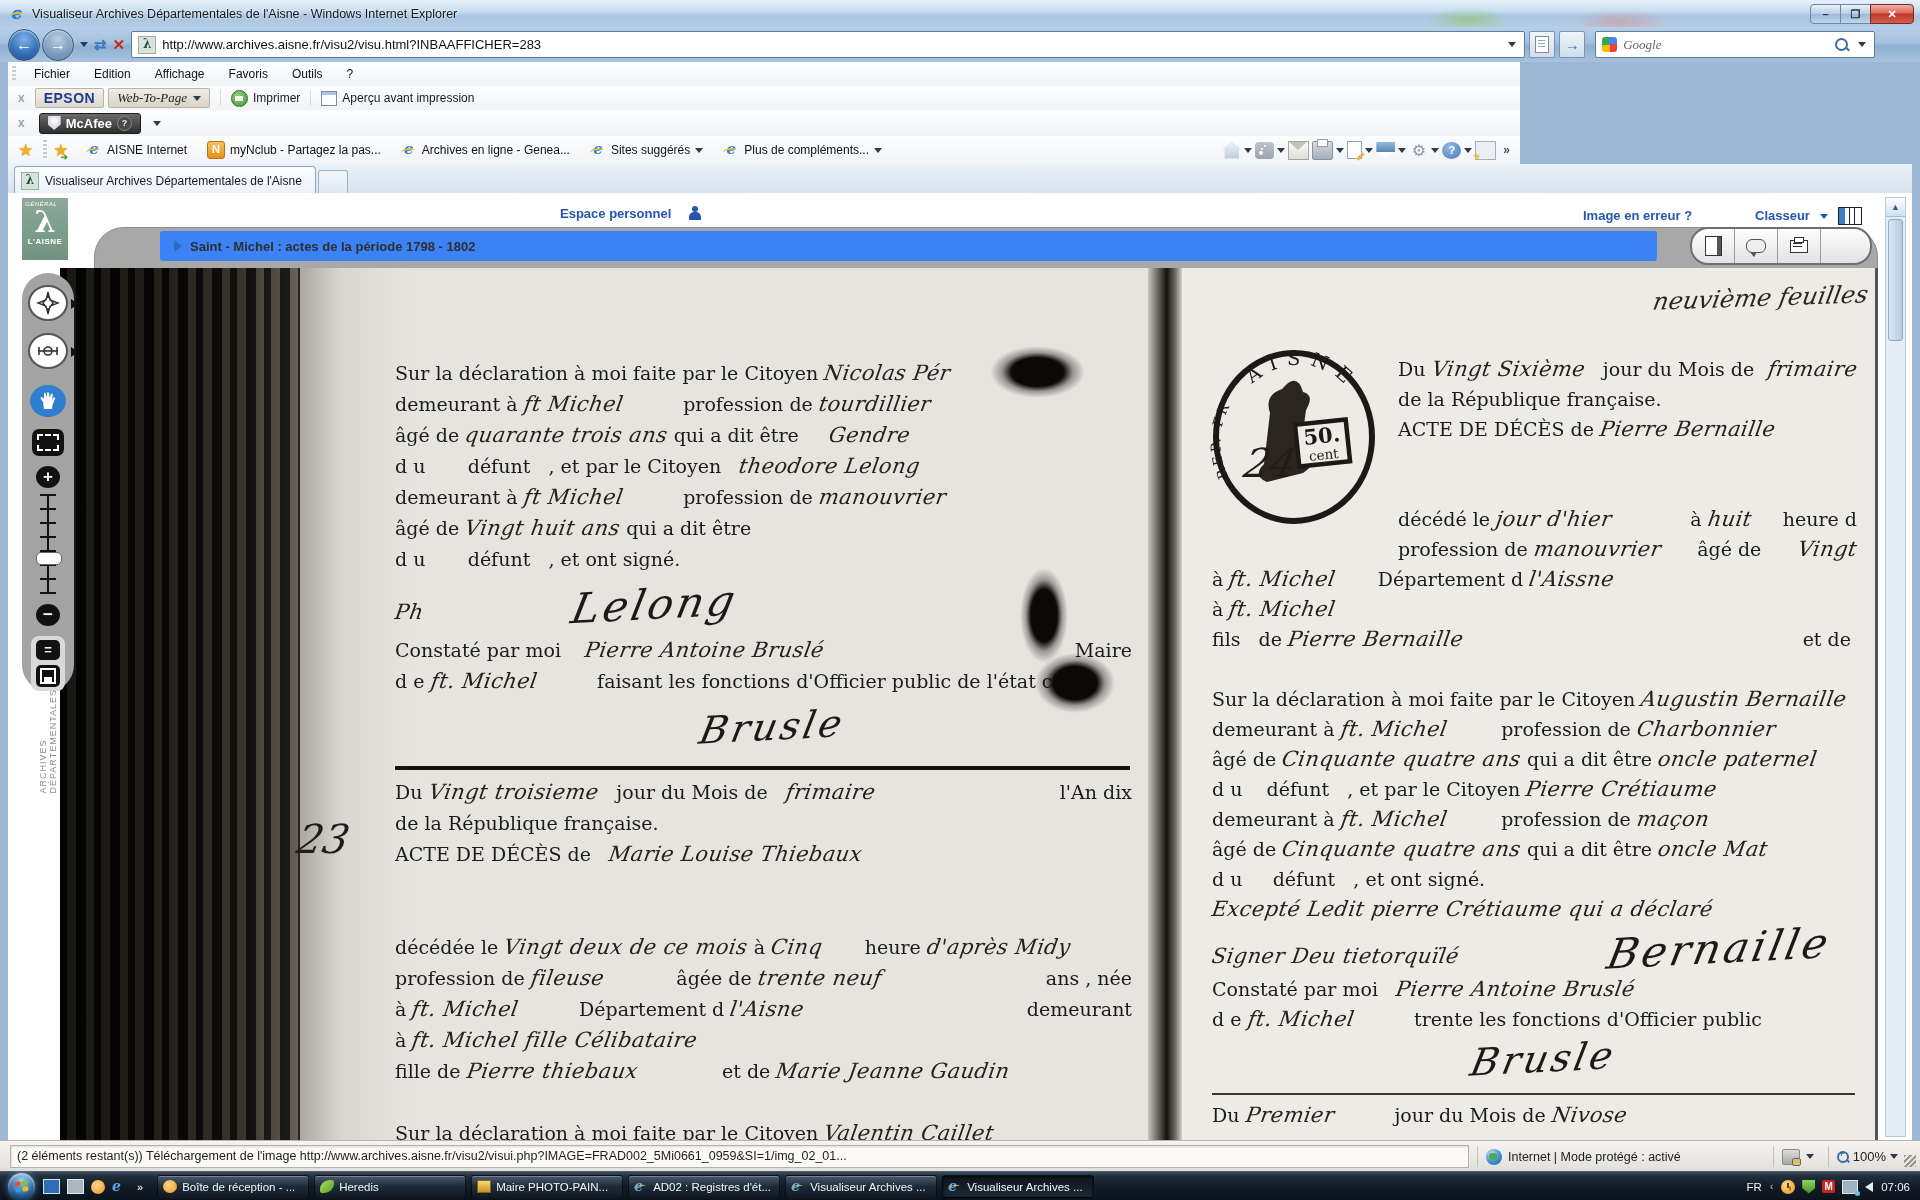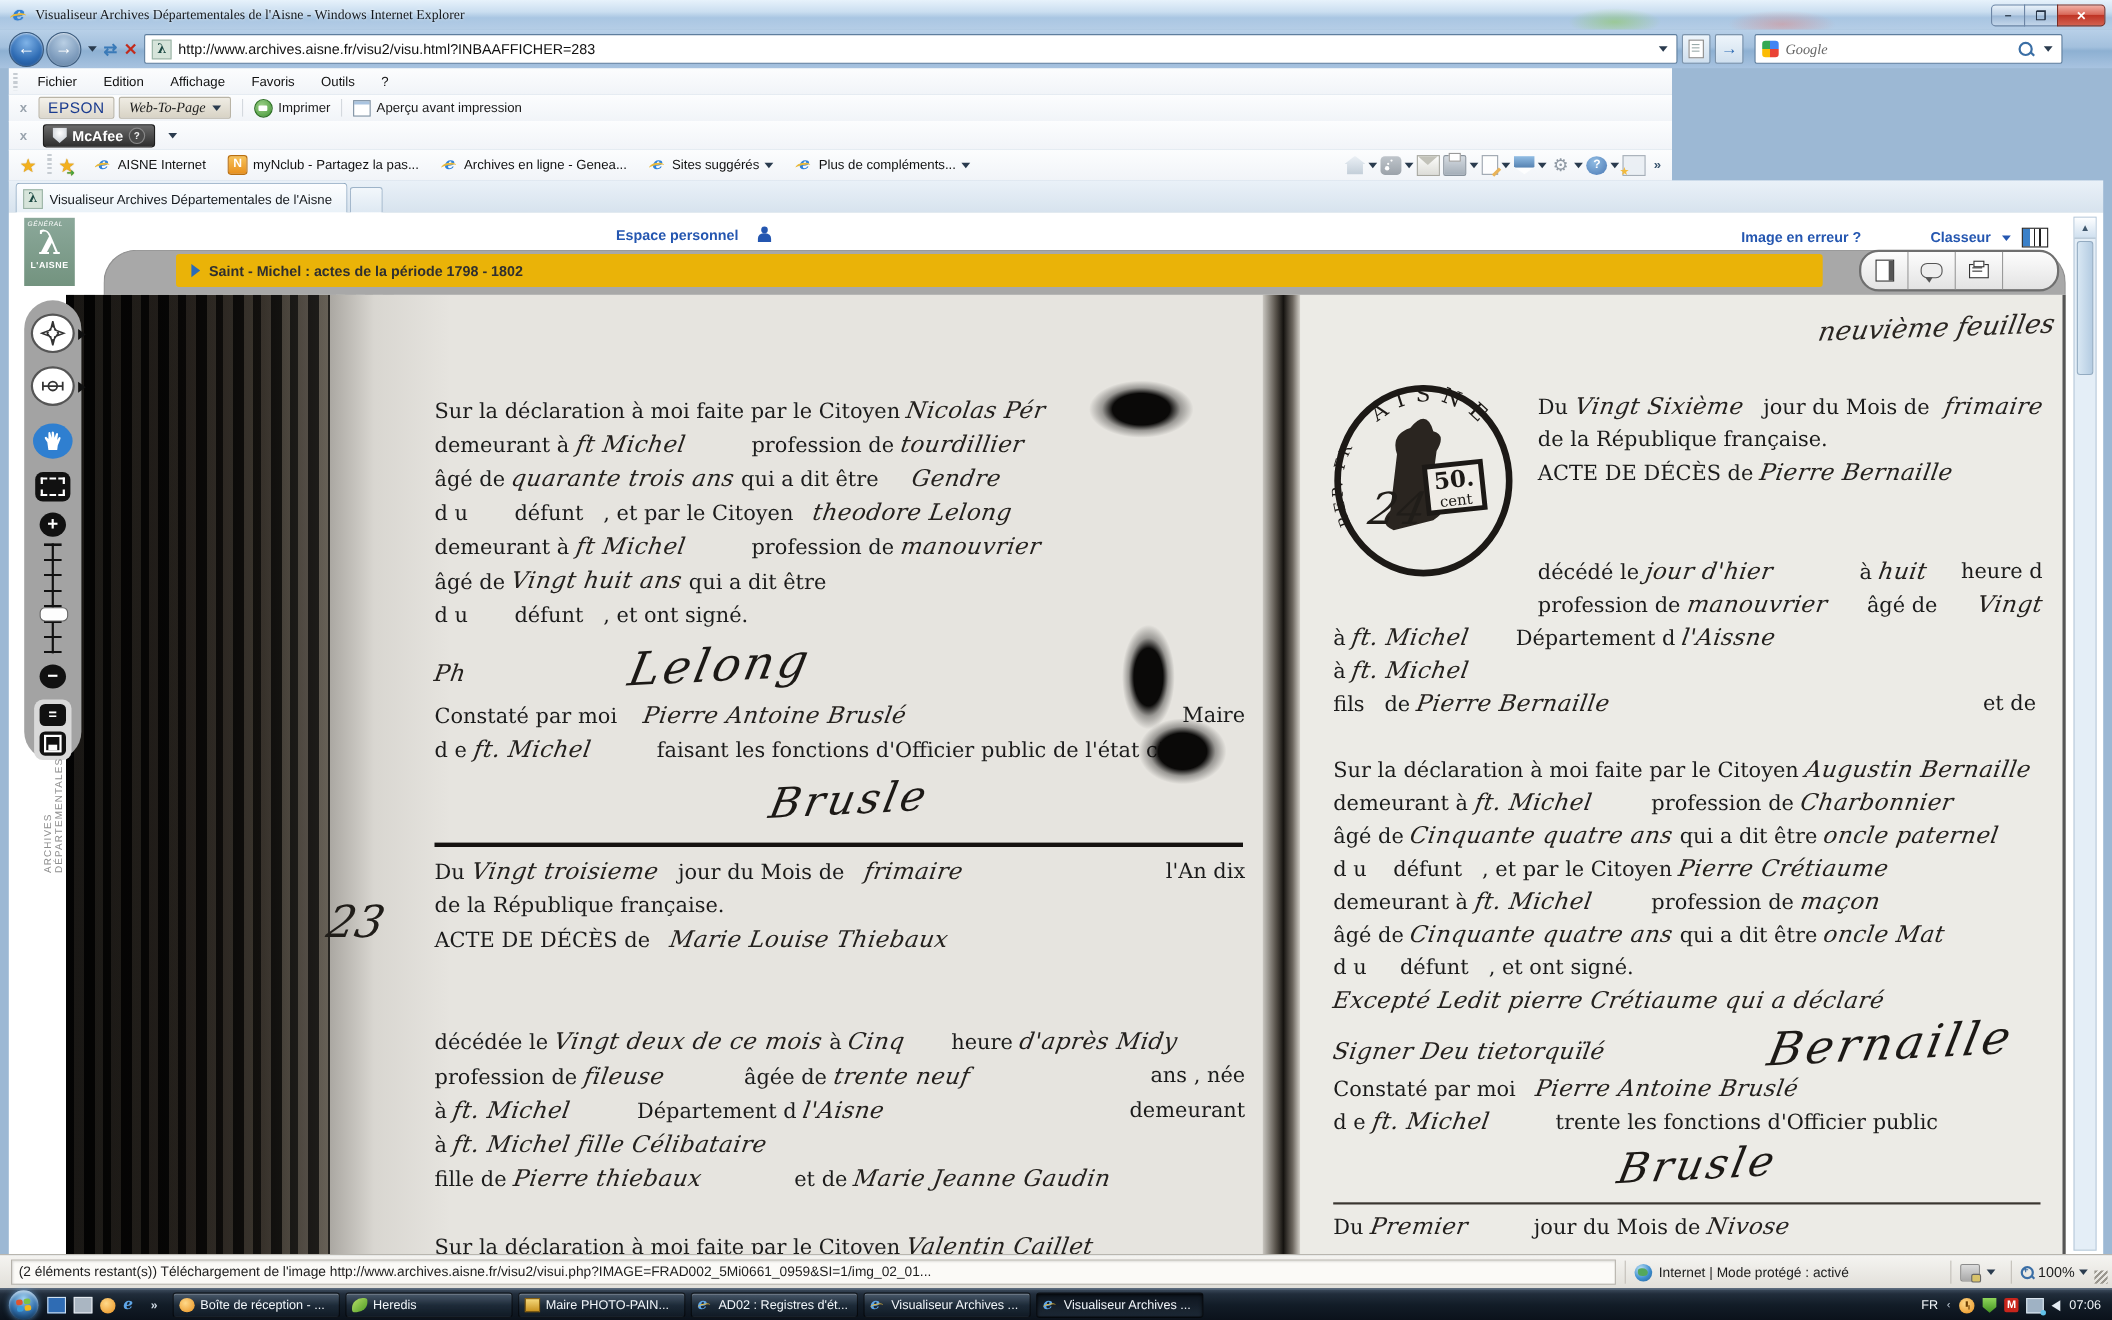--- a/index.html
+++ b/index.html
@@ -11,21 +11,21 @@
     background:
       radial-gradient(60px 18px at 1468px 20px,rgba(140,200,90,.55),transparent 70%),
       radial-gradient(70px 18px at 1620px 22px,rgba(230,120,110,.4),transparent 70%),
       linear-gradient(180deg,#e7f2fb 0%,#cadef0 40%,#a9c6e2 60%,#b5cde6 100%);
     display:flex;align-items:center;}
   .ie-logo{width:18px;height:18px;margin:0 6px 0 8px;border-radius:3px;position:relative;
     font-family:"DejaVu Serif",serif;font-style:italic;font-weight:bold;font-size:17px;
     color:#2f82d8;text-shadow:0 0 1px #1d5ea8;line-height:17px;text-align:center;}
   .ie-logo::after{content:"";position:absolute;left:1px;top:7px;width:15px;height:5px;
     border-top:2px solid #e8b93c;border-radius:50%;transform:rotate(-8deg);}
-  .title-text{font-size:12.5px;color:#14181c;text-shadow:0 0 3px rgba(255,255,255,.9);font-family:Liberation Serif, serif;}
+  .title-text{font-size:12.5px;color:#14181c;text-shadow:0 0 3px rgba(255,255,255,.9);}
   .win-controls{position:absolute;right:6px;top:4px;display:flex;}
   .win-btn{width:29px;height:18px;border:1px solid #5e7globalca;border:1px solid #6d86a5;
     background:linear-gradient(#e9f2fa,#b9cee4 50%,#9cb8d6 51%,#c3d6ea);
     display:flex;align-items:center;justify-content:center;color:#243244;
     font-size:11px;font-weight:bold;margin-left:-1px;}
   .win-btn.first{border-radius:4px 0 0 4px;}
   .win-btn.close{width:42px;border-radius:0 4px 4px 0;color:#fff;
     background:linear-gradient(#f2b0a6,#d9695a 45%,#bf3425 50%,#d2604f);border-color:#7a2c22;}
   
   .navbar{position:absolute;left:0;top:27px;width:1920px;height:35px;
@@ -60,21 +60,21 @@
     conic-gradient(#4285f4 0 25%,#ea4335 0 50%,#fbbc05 0 75%,#34a853 0);border-radius:3px;}
   .search-text{flex:1;color:#666;font-style:italic;font-size:13px;font-family:"Liberation Serif",serif;}
   .mag{width:9px;height:9px;border:2px solid #3a6ea5;border-radius:50%;position:relative;margin-right:10px;}
   .mag::after{content:"";position:absolute;left:8px;top:8px;width:5px;height:2px;background:#3a6ea5;transform:rotate(45deg);}
   .bar{position:absolute;left:8px;width:1512px;background:linear-gradient(#fcfdfe,#f1f4f8);
     border-bottom:1px solid #e0e5ea;display:flex;align-items:center;}
   .grip{width:4px;height:70%;margin:0 6px 0 4px;
     background:repeating-linear-gradient(180deg,#c6ccd2 0 2px,transparent 2px 4px);}
   .menu-item{padding:3px 12px;color:#111;}
   .tool-x{color:#9aa4ae;font-weight:bold;font-size:12px;padding:0 10px;}
-  .epson-brand{font-weight:normal;color:#1a3b8f;font-size:14px;letter-spacing:.5px;
+  .epson-brand{font-weight:bold;color:#1a3b8f;font-size:14px;letter-spacing:.5px;
     padding:1px 8px;background:linear-gradient(#f4f1ea,#ddd8cc);border:1px solid #b9b4a6;border-radius:2px;}
   .wtp{font-style:italic;font-family:"Liberation Serif",serif;font-size:13px;color:#222;
     background:linear-gradient(#efece4,#d8d3c5);border:1px solid #b9b4a6;border-radius:2px;
     padding:1px 8px;margin-left:4px;display:flex;align-items:center;gap:6px;}
   .vsep{width:1px;height:70%;background:#d4d9de;margin:0 10px;}
   .print-ico{width:15px;height:15px;border-radius:50%;background:radial-gradient(circle at 40% 35%,#9ed08a,#3f9432);
     border:1px solid #2c6e24;margin-right:5px;position:relative;}
   .print-ico::after{content:"";position:absolute;left:3px;top:5px;width:8px;height:5px;background:#fff;border-radius:1px;}
   .preview-ico{width:14px;height:13px;background:#fff;border:1px solid #7b8ea0;box-shadow:inset 0 3px 0 #aac4e0;margin-right:5px;}
   .mca-badge{display:flex;align-items:center;gap:5px;background:linear-gradient(#6a6a6a,#2e2e2e);
@@ -129,21 +129,21 @@
   .ad-logo .glyph{font-family:"DejaVu Serif",serif;font-size:30px;line-height:30px;text-align:center;font-weight:bold;}
   .ad-logo .l2{font-size:8px;font-weight:bold;text-align:center;letter-spacing:.5px;}
   .blue-link{color:#2456b0;font-weight:bold;font-size:13px;}
   .person-ico{display:inline-block;width:12px;height:14px;position:relative;margin-left:6px;}
   .person-ico::before{content:"";position:absolute;left:3px;top:0;width:6px;height:6px;border-radius:50%;background:#2456b0;}
   .person-ico::after{content:"";position:absolute;left:0;top:6px;width:12px;height:8px;border-radius:5px 5px 0 0;background:#2456b0;}
   .grid-ico{display:inline-block;width:22px;height:16px;border:1px solid #222;background:
     linear-gradient(90deg,#3a80c8 0 6px,#fff 6px 10px,#222 10px 11px,#fff 11px 15px,#222 15px 16px,#fff 16px 22px);vertical-align:middle;}
   .viewer-shell{position:absolute;left:86px;top:34px;width:1782px;height:913px;background:#a8a8a8;
     border:1px solid #8e8e8e;border-bottom:none;border-radius:30px 30px 0 0;}
-  .green-bar{position:absolute;left:152px;top:38px;width:1497px;height:30px;background:#eab308;
+  .green-bar{position:absolute;left:152px;top:38px;width:1497px;height:30px;background:#3b82f6;
     border-radius:3px;display:flex;align-items:center;font-weight:bold;font-size:13px;color:#2f2f2f;}
   .tri-blue{width:0;height:0;border-top:6px solid transparent;border-bottom:6px solid transparent;
     border-left:8px solid #2b6bb8;margin:0 8px 0 14px;}
   .pill{position:absolute;left:1682px;top:34px;width:178px;height:34px;background:linear-gradient(#fdfdfd,#e3e3e3);
     border:2px solid #6f6f6f;border-radius:18px;display:flex;align-items:center;}
   .pill-btn{width:42px;height:100%;display:flex;align-items:center;justify-content:center;border-right:1px solid #9a9a9a;}
   .ico-register{width:15px;height:18px;background:#fff;border:1px solid #333;box-shadow:inset -4px 0 0 #555;}
   .ico-bubble{width:18px;height:12px;border:1.5px solid #555;border-radius:6px;position:relative;background:#eee;}
   .ico-bubble::after{content:"";position:absolute;left:3px;bottom:-5px;border-left:4px solid transparent;border-right:3px solid transparent;border-top:5px solid #555;}
   .ico-printer2{width:16px;height:11px;border:1.5px solid #333;background:#fff;position:relative;}

